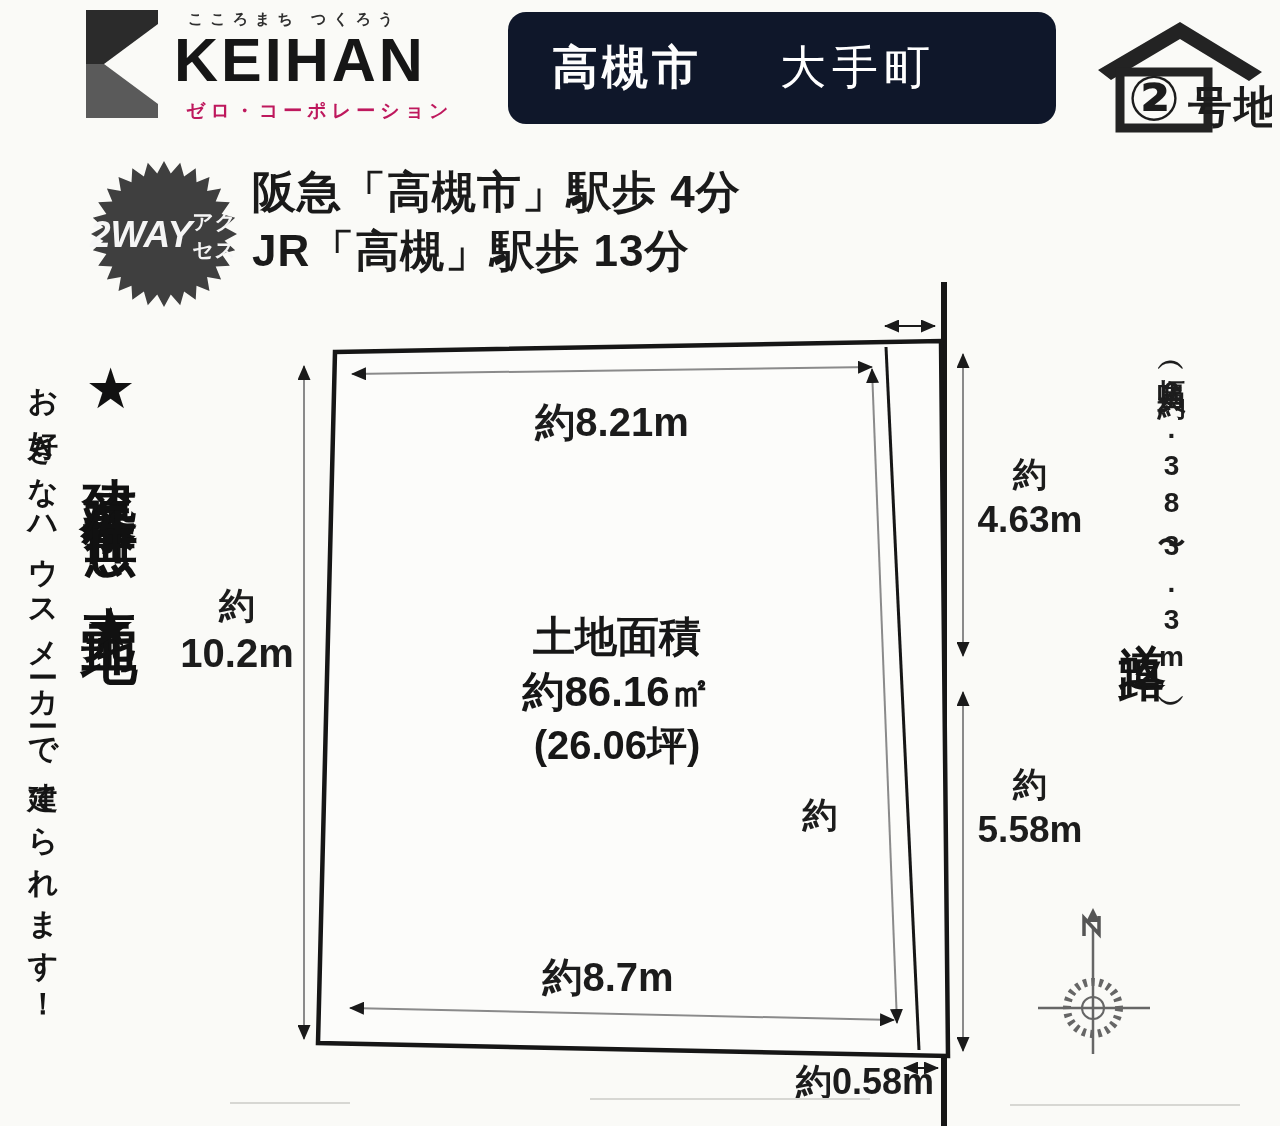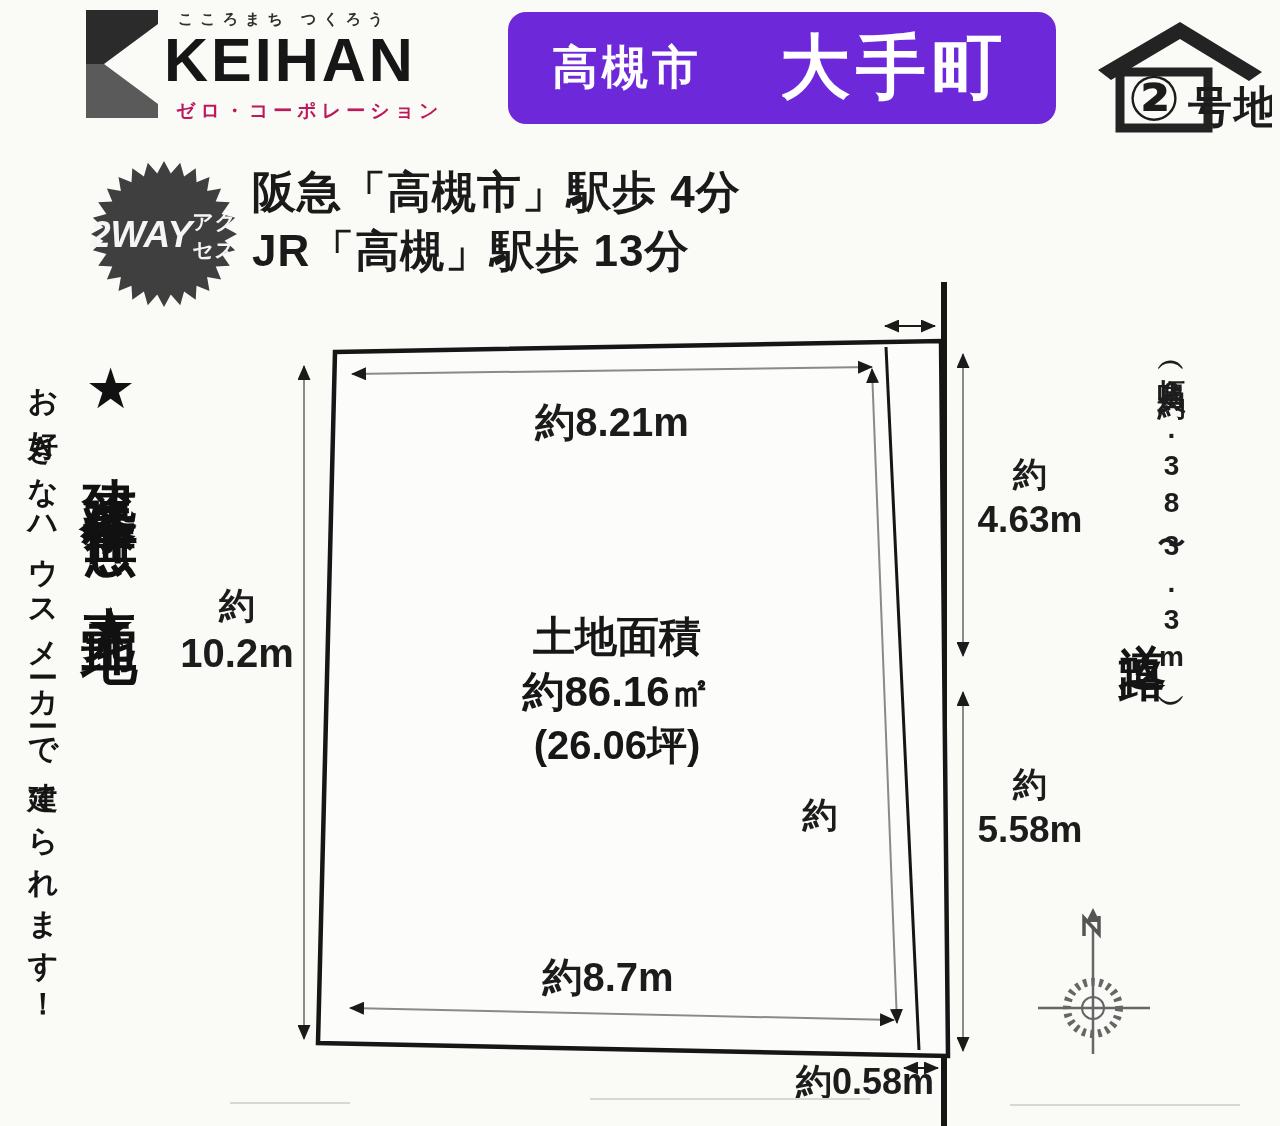--- a/index.html
+++ b/index.html
@@ -10,32 +10,32 @@
   #flyer{
     position:relative;width:1280px;height:1126px;
     background:#fafaf7;overflow:hidden;color:#1a1a1a;
   }
   .abs{position:absolute;}
   .center{text-align:center;}
   .v{writing-mode:vertical-rl;text-orientation:upright;}
 
   
   .logo-row{display:flex;align-items:flex-start;}
-  .logo-texts{margin-left:4px;display:flex;flex-direction:column;}
+  .logo-texts{margin-left:14px;display:flex;flex-direction:column;}
   .logo-tagline{font-size:15px;letter-spacing:7px;color:#2f2f2f;margin:0 0 1px 14px;font-weight:700;}
   .logo-wordmark{font-size:61px;font-weight:800;letter-spacing:3px;line-height:1;color:#161616;}
   .logo-company{font-size:19px;letter-spacing:5px;color:#be185d;font-weight:700;margin:7px 0 0 12px;}
 
   .title-banner{
     left:508px;top:12px;width:548px;height:112px;
-    background:#6d28d9;border-radius:18px;
+    background:#0f172a;border-radius:18px;
     display:flex;align-items:center;
   }
   .title-city{color:#fdfdfd;font-size:46px;font-weight:700;margin-left:44px;letter-spacing:4px;}
-  .title-town{color:#ffffff;font-size:70px;font-weight:700;margin-left:78px;letter-spacing:6px;}
+  .title-town{color:#ffffff;font-size:46px;font-weight:400;margin-left:78px;letter-spacing:6px;}
 
   
   .badge-wrap{left:90px;top:160px;width:148px;height:148px;}
   .badge-label{
     position:absolute;left:0;top:0;width:148px;height:148px;
     display:flex;flex-direction:row;align-items:center;justify-content:center;
     color:#f5f5f5;
   }
   .badge-top{font-size:37px;font-weight:800;font-style:italic;line-height:1;}
   .badge-bottom{font-size:21px;font-weight:700;margin-top:4px;letter-spacing:1px;}

